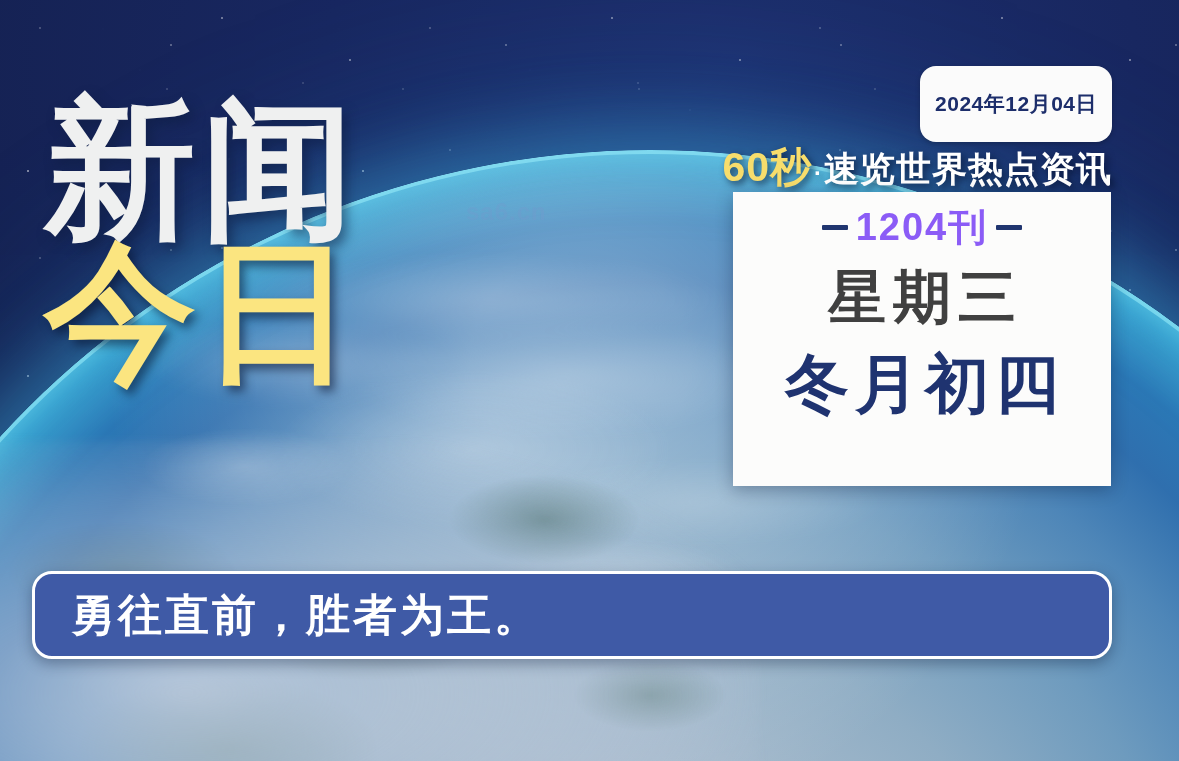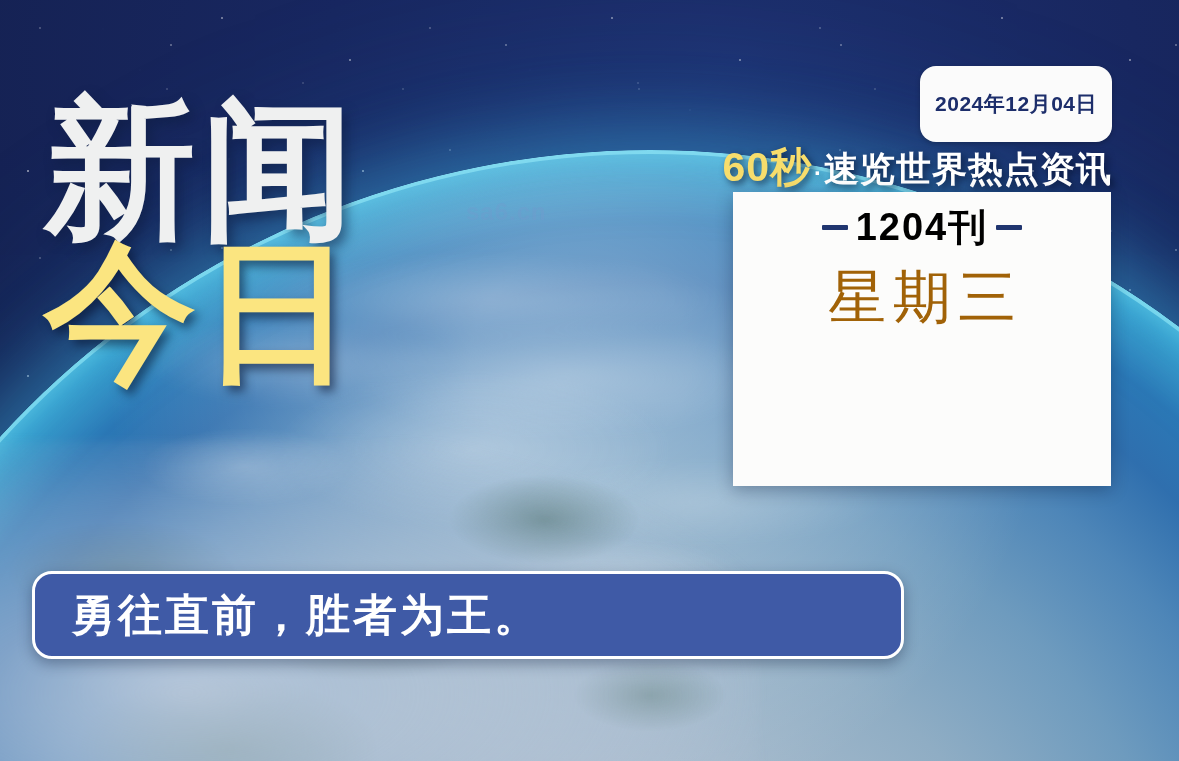--- a/index.html
+++ b/index.html
@@ -239,61 +239,61 @@
     background: #fcfcfb;
     box-shadow: 0 4px 16px rgba(5,14,40,.30);
     display: flex;
     flex-direction: column;
     align-items: center;
     justify-content: flex-start;
     padding-top: 16px;
     box-sizing: border-box;
   }
   .issue {
-    color: #000000;
+    color: #8b5cf6;
     font-size: 38px;
     font-weight: 700;
     letter-spacing: 2px;
     display: flex;
     align-items: center;
     gap: 8px;
     line-height: 1;
   }
   .issue .dash {
     display: inline-block;
     width: 26px;
     height: 5px;
     background: #20356f;
     border-radius: 1px;
   }
   .weekday {
-    color: #a16207;
+    color: #404040;
     font-size: 58px;
-    font-weight: 400;
+    font-weight: 700;
     letter-spacing: 7px;
     margin-top: 22px;
     line-height: 1;
     text-indent: 7px;
   }
   .lunar {
     color: #1f3370;
     font-size: 64px;
     font-weight: 700;
     letter-spacing: 6px;
     margin-top: 26px;
     line-height: 1;
     text-indent: 6px;
   }
 
   
   .quote-bar {
     position: absolute;
     left: 32px;
     top: 571px;
-    width: 872px;
+    width: 1080px;
     height: 88px;
     background: #3f5aa6;
     border: 3px solid #ffffff;
     border-radius: 20px;
     box-sizing: border-box;
     display: flex;
     align-items: center;
     padding-left: 36px;
     box-shadow: 0 5px 14px rgba(10,22,55,.35);
   }
@@ -350,19 +350,20 @@
     <span class="desc">速览世界热点资讯</span>
   </div>
 
   <div class="info-card">
     <div class="issue">
       <span class="dash"></span>
       <span>1204刊</span>
       <span class="dash"></span>
     </div>
     <div class="weekday">星期三</div>
+    <div class="lunar">冬月初四</div>
   </div>
 
   <div class="quote-bar">
     <span class="quote-text">勇往直前，胜者为王。</span>
   </div>
 
 </div>
 
 </body></html>

